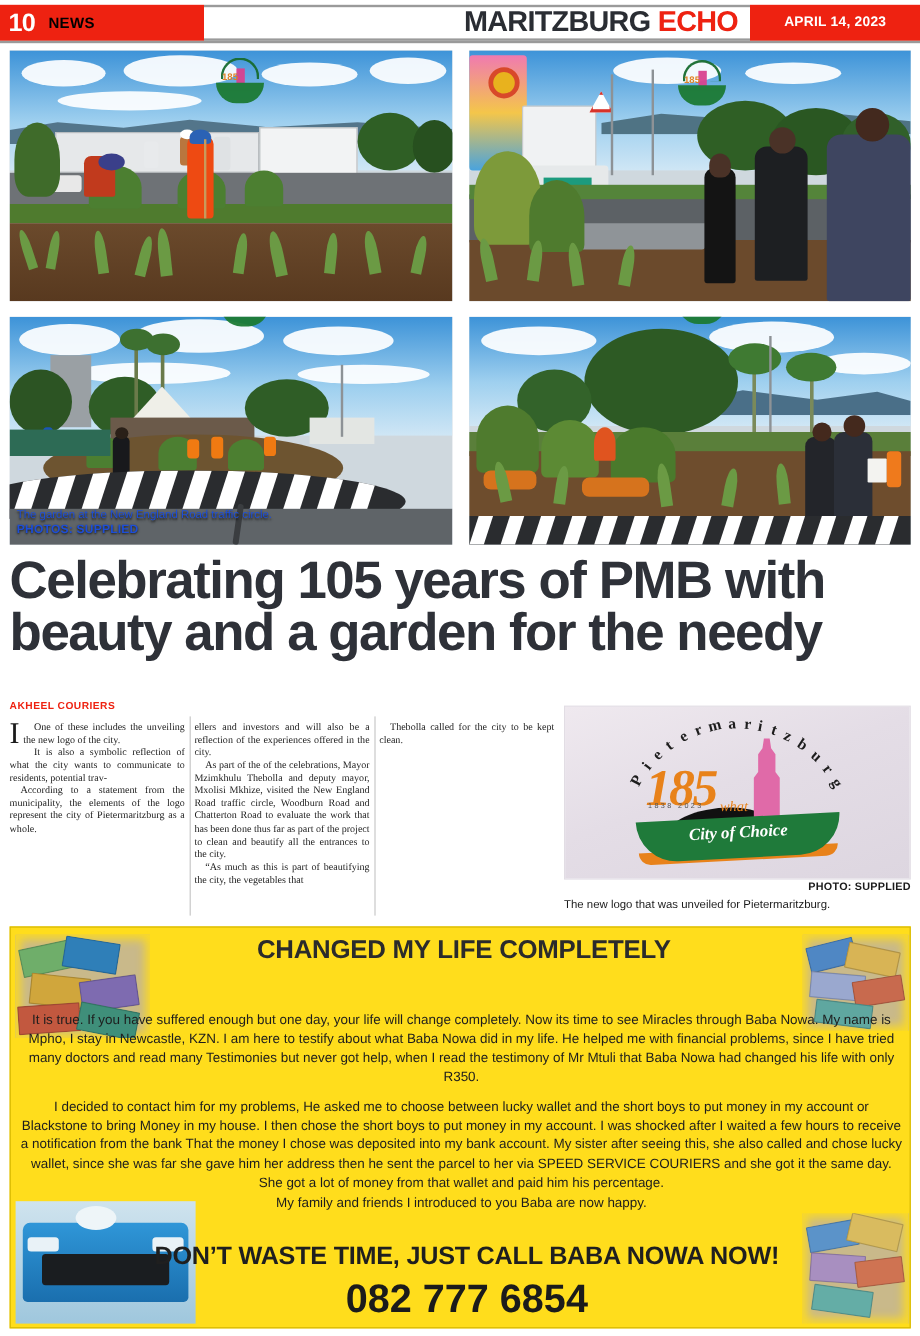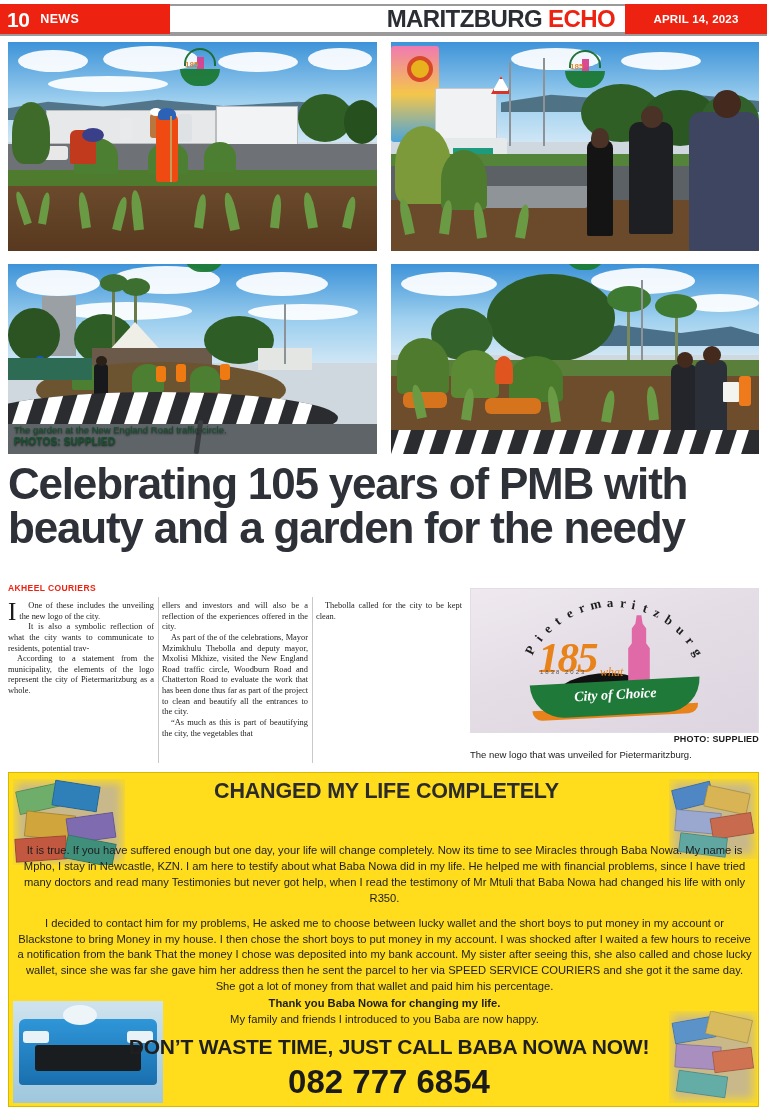--- a/index.html
+++ b/index.html
@@ -11,21 +11,21 @@
   }
   .page { position: relative; width: 767px; height: 1113px; background:#fff; }
 
   
   .masthead { position:absolute; left:0; top:4px; width:767px; height:30px; }
   .mh-left {
     position:absolute; left:0; top:0; width:170px; height:30px;
     background:#ee2211; display:flex; align-items:center; gap:11px; padding-left:7px;
   }
   .mh-pagenum { color:#fff; font-size:21px; font-weight:bold; letter-spacing:-0.5px; line-height:1; }
-  .mh-section { color:#ffffff; font-size:12.5px; font-weight:bold; letter-spacing:0.3px; line-height:1; }
+  .mh-section { color:#000000; font-size:12.5px; font-weight:bold; letter-spacing:0.3px; line-height:1; }
   .mh-mid {
     position:absolute; left:170px; top:0; width:455px; height:30px;
     background:#ffffff; border-top:2px solid #9a9a9a; border-bottom:2px solid #9a9a9a;
     display:flex; align-items:center; justify-content:flex-end; padding-right:10px;
   }
   .mh-brand { font-size:24px; font-weight:bold; letter-spacing:-0.6px; color:#2a2d33; line-height:1; }
   .mh-brand .echo { color:#ee2211; }
   .mh-right {
     position:absolute; left:625px; top:0; width:142px; height:30px;
     background:#ee2211; display:flex; align-items:center; justify-content:center;
@@ -66,21 +66,21 @@
   .spike { position:absolute; background:#6b9a44; border-radius:50% 50% 0 0; transform-origin:bottom center; }
   .worker { position:absolute; border-radius:3px; }
   .tree { position:absolute; background:#2f5f25; border-radius:50%; }
 
   
   .bl-tower { position:absolute; background:#9aa0a4; }
   .bl-circle { position:absolute; border-radius:50%; }
   .zebra { position:absolute; height:100%; background:#ffffff; transform:skewX(-18deg); }
 
   .photo-caption {
-    position:absolute; left:6px; bottom:6px; z-index:8; color:#14532d;
+    position:absolute; left:6px; bottom:6px; z-index:8; color:#1d4ed8;
     text-shadow:0 1px 2px rgba(0,0,0,.85); line-height:1.25;
   }
   .pc-line1 { font-size:9.5px; font-weight:normal; }
   .pc-line2 { font-size:10px; font-weight:bold; letter-spacing:0.2px; }
 
   
   .headline {
     position:absolute; left:8px; top:462px; width:751px;
     font-size:44px; line-height:0.99; font-weight:bold; color:#2e3138;
     letter-spacing:-1.2px;
@@ -535,21 +535,20 @@
     <div class="ad-head">
       <div>CHANGED MY LIFE COMPLETELY</div>
     </div>
 
     <div class="ad-body">
       <p>It is true. If you have suffered enough but one day, your life will change completely. Now its time to see Miracles through Baba Nowa. My name is Mpho, I stay in Newcastle, KZN.  I am here to testify about what Baba Nowa did in my life. He helped me with financial problems, since I have tried many doctors and read many Testimonies but never got help, when I read the testimony of Mr Mtuli that Baba Nowa had changed his life with only R350.</p>
       <p>I decided to contact him for my problems, He asked me to choose between lucky wallet and the short boys to put money in my account or Blackstone to bring Money in my house. I then chose the short boys to put money in my account. I was shocked after I waited a few hours to receive a notification from the bank That the money I chose was deposited into my bank account. My sister after seeing this, she also called and chose lucky wallet, since she was far she gave him her address then he sent  the parcel to her via SPEED SERVICE COURIERS and she got it the same day. She got a lot of money from that wallet and paid him his percentage.</p>
     </div>
 
     <div class="ad-thanks">
-      <div class="bold">Thank you Baba Nowa for changing my life.</div>
       <div>My family and friends I introduced to you Baba are now happy.</div>
     </div>
 
     <div class="ad-cta">DON’T WASTE TIME, JUST CALL BABA NOWA NOW!</div>
     <div class="ad-phone">082 777 6854</div>
   </div>
 
 </div>
 
 </body></html>

